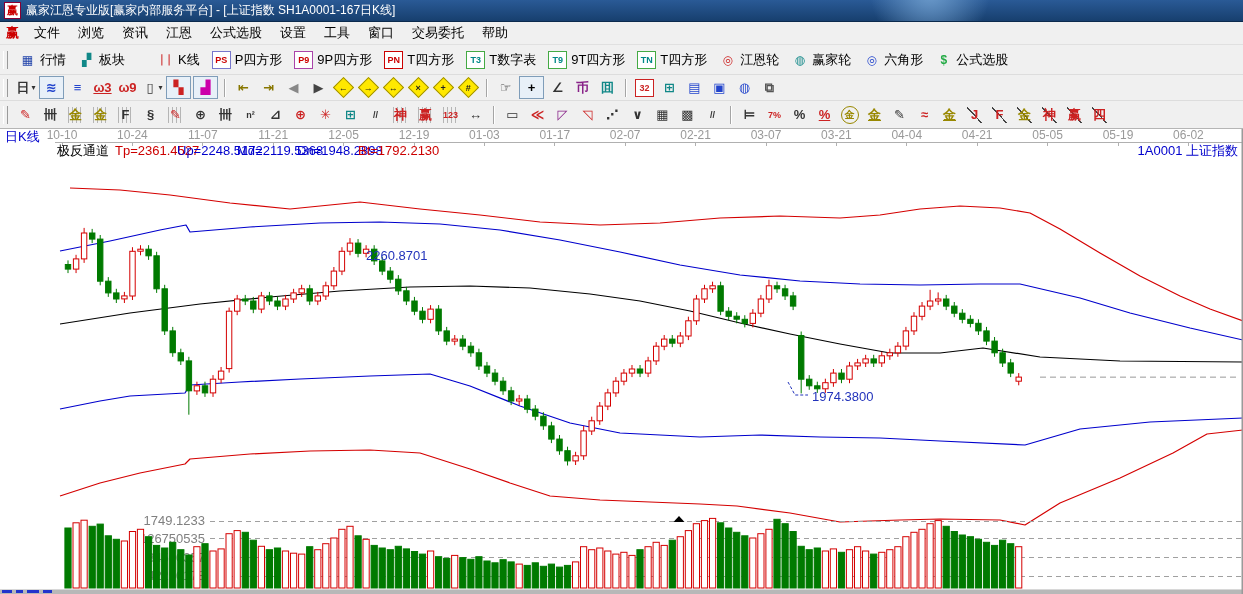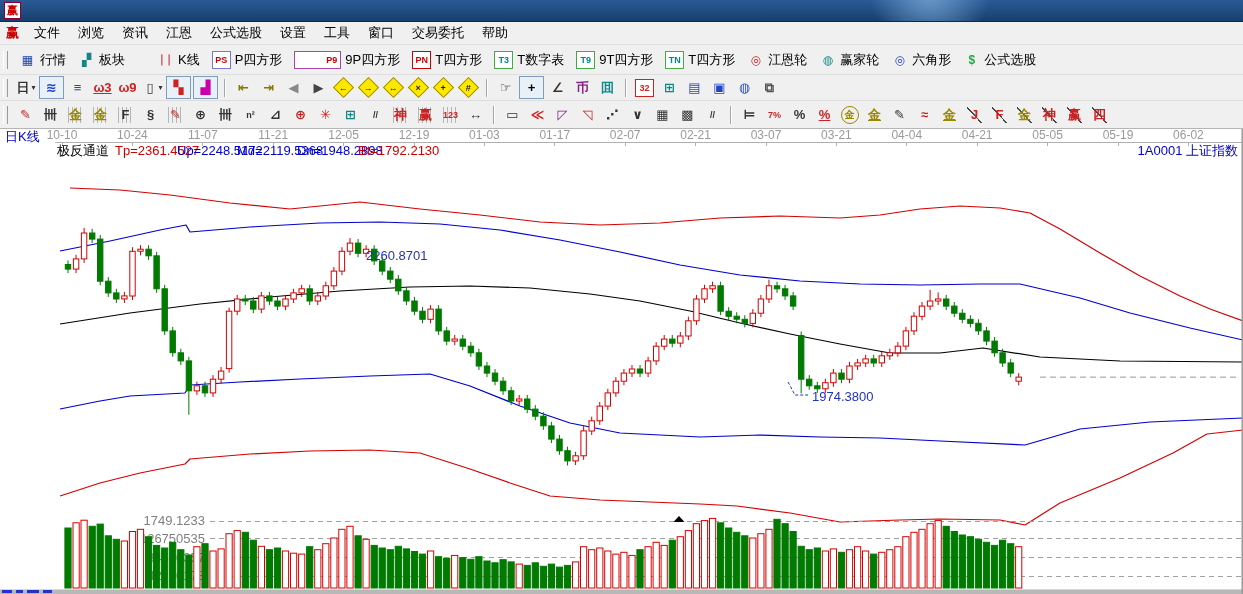--- a/index.html
+++ b/index.html
@@ -42,20 +42,21 @@
   
   .chart{position:absolute;top:128px;left:0;width:1243px;height:466px;background:#fff;border-top:1px solid #b5b5b5;box-sizing:border-box;}
   svg text{font-family:"Liberation Sans","DejaVu Sans",sans-serif;}
 </style>
 </head>
 <body>
 
 <div class="win">
   <div class="titlebar">
     <span class="tlogo">赢</span>
+    <span>赢家江恩专业版[赢家内部服务平台] - [上证指数  SH1A0001-167日K线]</span>
   </div>
   <div class="menubar" id="menubar">
     <span class="mlogo">赢</span>
   <span class="menuitem">文件</span>
       <span class="menuitem">浏览</span>
       <span class="menuitem">资讯</span>
       <span class="menuitem">江恩</span>
       <span class="menuitem">公式选股</span>
       <span class="menuitem">设置</span>
       <span class="menuitem">工具</span>
@@ -75,21 +76,21 @@
       </span>
       <span class="tb1item">
         <span class="icn" style="color: rgb(204, 34, 34); margin-left: 20px;">ᛁᛁ</span>
         <span>K线</span>
       </span>
       <span class="tb1item">
         <span class="icn boxtext" style="border-color: rgb(119, 119, 204); color: rgb(204, 0, 0);">PS</span>
         <span>P四方形</span>
       </span>
       <span class="tb1item">
-        <span class="icn boxtext" style="border-color: rgb(170, 68, 170); color: rgb(204, 0, 0); padding-left: 28px;">P9</span>
+        <span class="icn boxtext" style="border-color: rgb(170, 68, 170); color: rgb(204, 0, 0);">P9</span>
         <span>9P四方形</span>
       </span>
       <span class="tb1item">
         <span class="icn boxtext" style="border-color: rgb(204, 0, 0); color: rgb(204, 0, 0); text-align: right;">PN</span>
         <span>T四方形</span>
       </span>
       <span class="tb1item">
         <span class="icn boxtext" style="border-color: rgb(68, 170, 68); color: rgb(0, 136, 136);">T3</span>
         <span>T数字表</span>
       </span>

